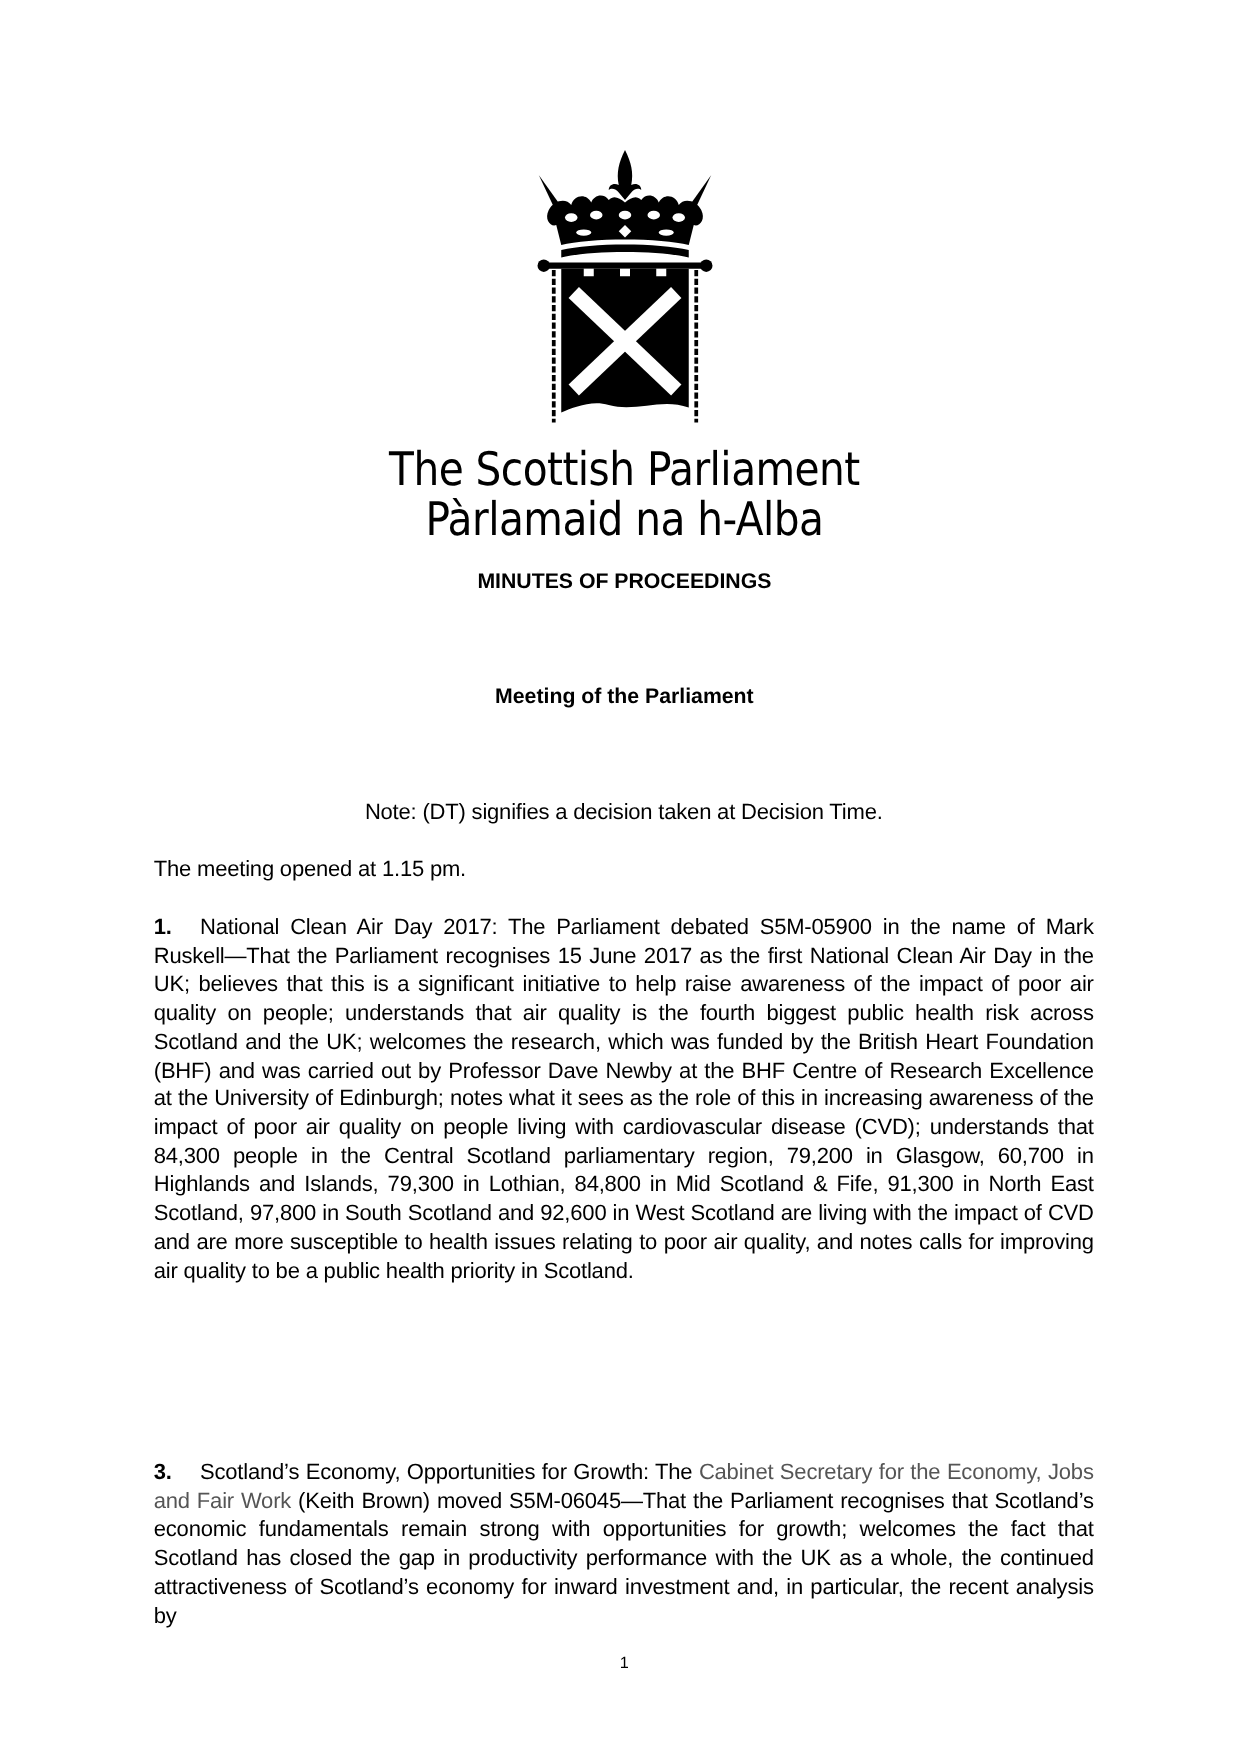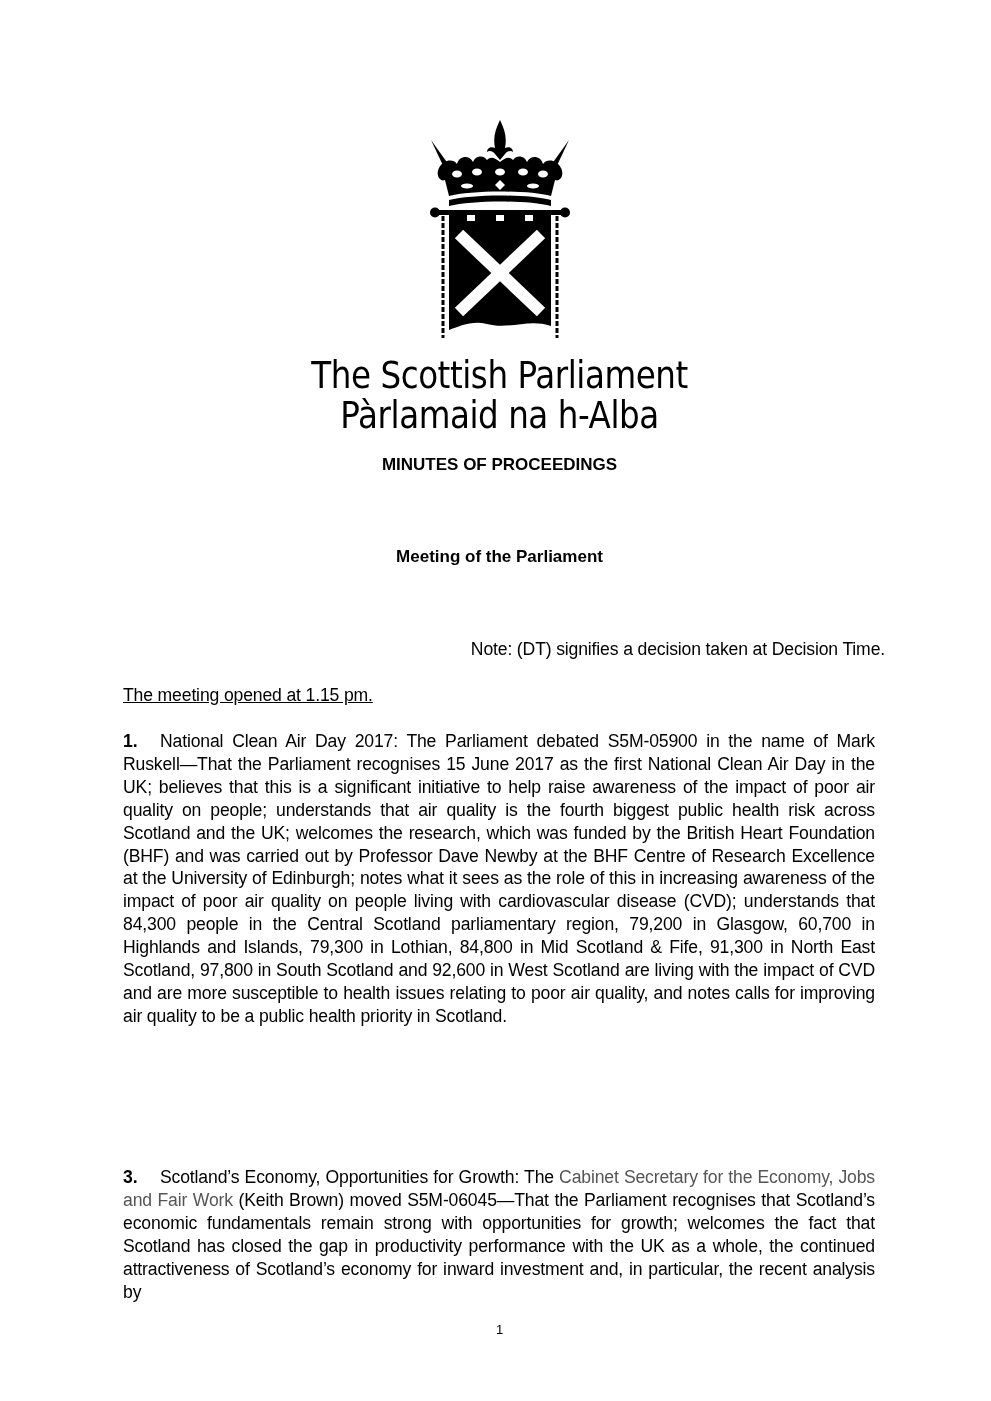--- a/index.html
+++ b/index.html
@@ -57,22 +57,22 @@
     .h-date { top: 594px; }
     .para {
       position: absolute;
       left: 119px;
       width: 752px;
       font-size: 17.6px;
       line-height: 22.9px;
       text-align: justify;
       letter-spacing: -0.15px;
     }
-    .p-note { top: 638px; text-align: right; margin-left: 10px; }
-    .p-opened { top: 684px; text-align: left; text-decoration: underline; }
+    .p-note { top: 638px; text-align: center; }
+    .p-opened { top: 684px; text-align: left; }
     .p-item1 { top: 730px; }
     .p-item2 { top: 1097px; }
     .p-item3 { top: 1166px; }
     .item-num {
       font-weight: bold;
       display: inline-block;
       width: 37px;
     }
     .item-title { font-weight: normal; }
     .link {

